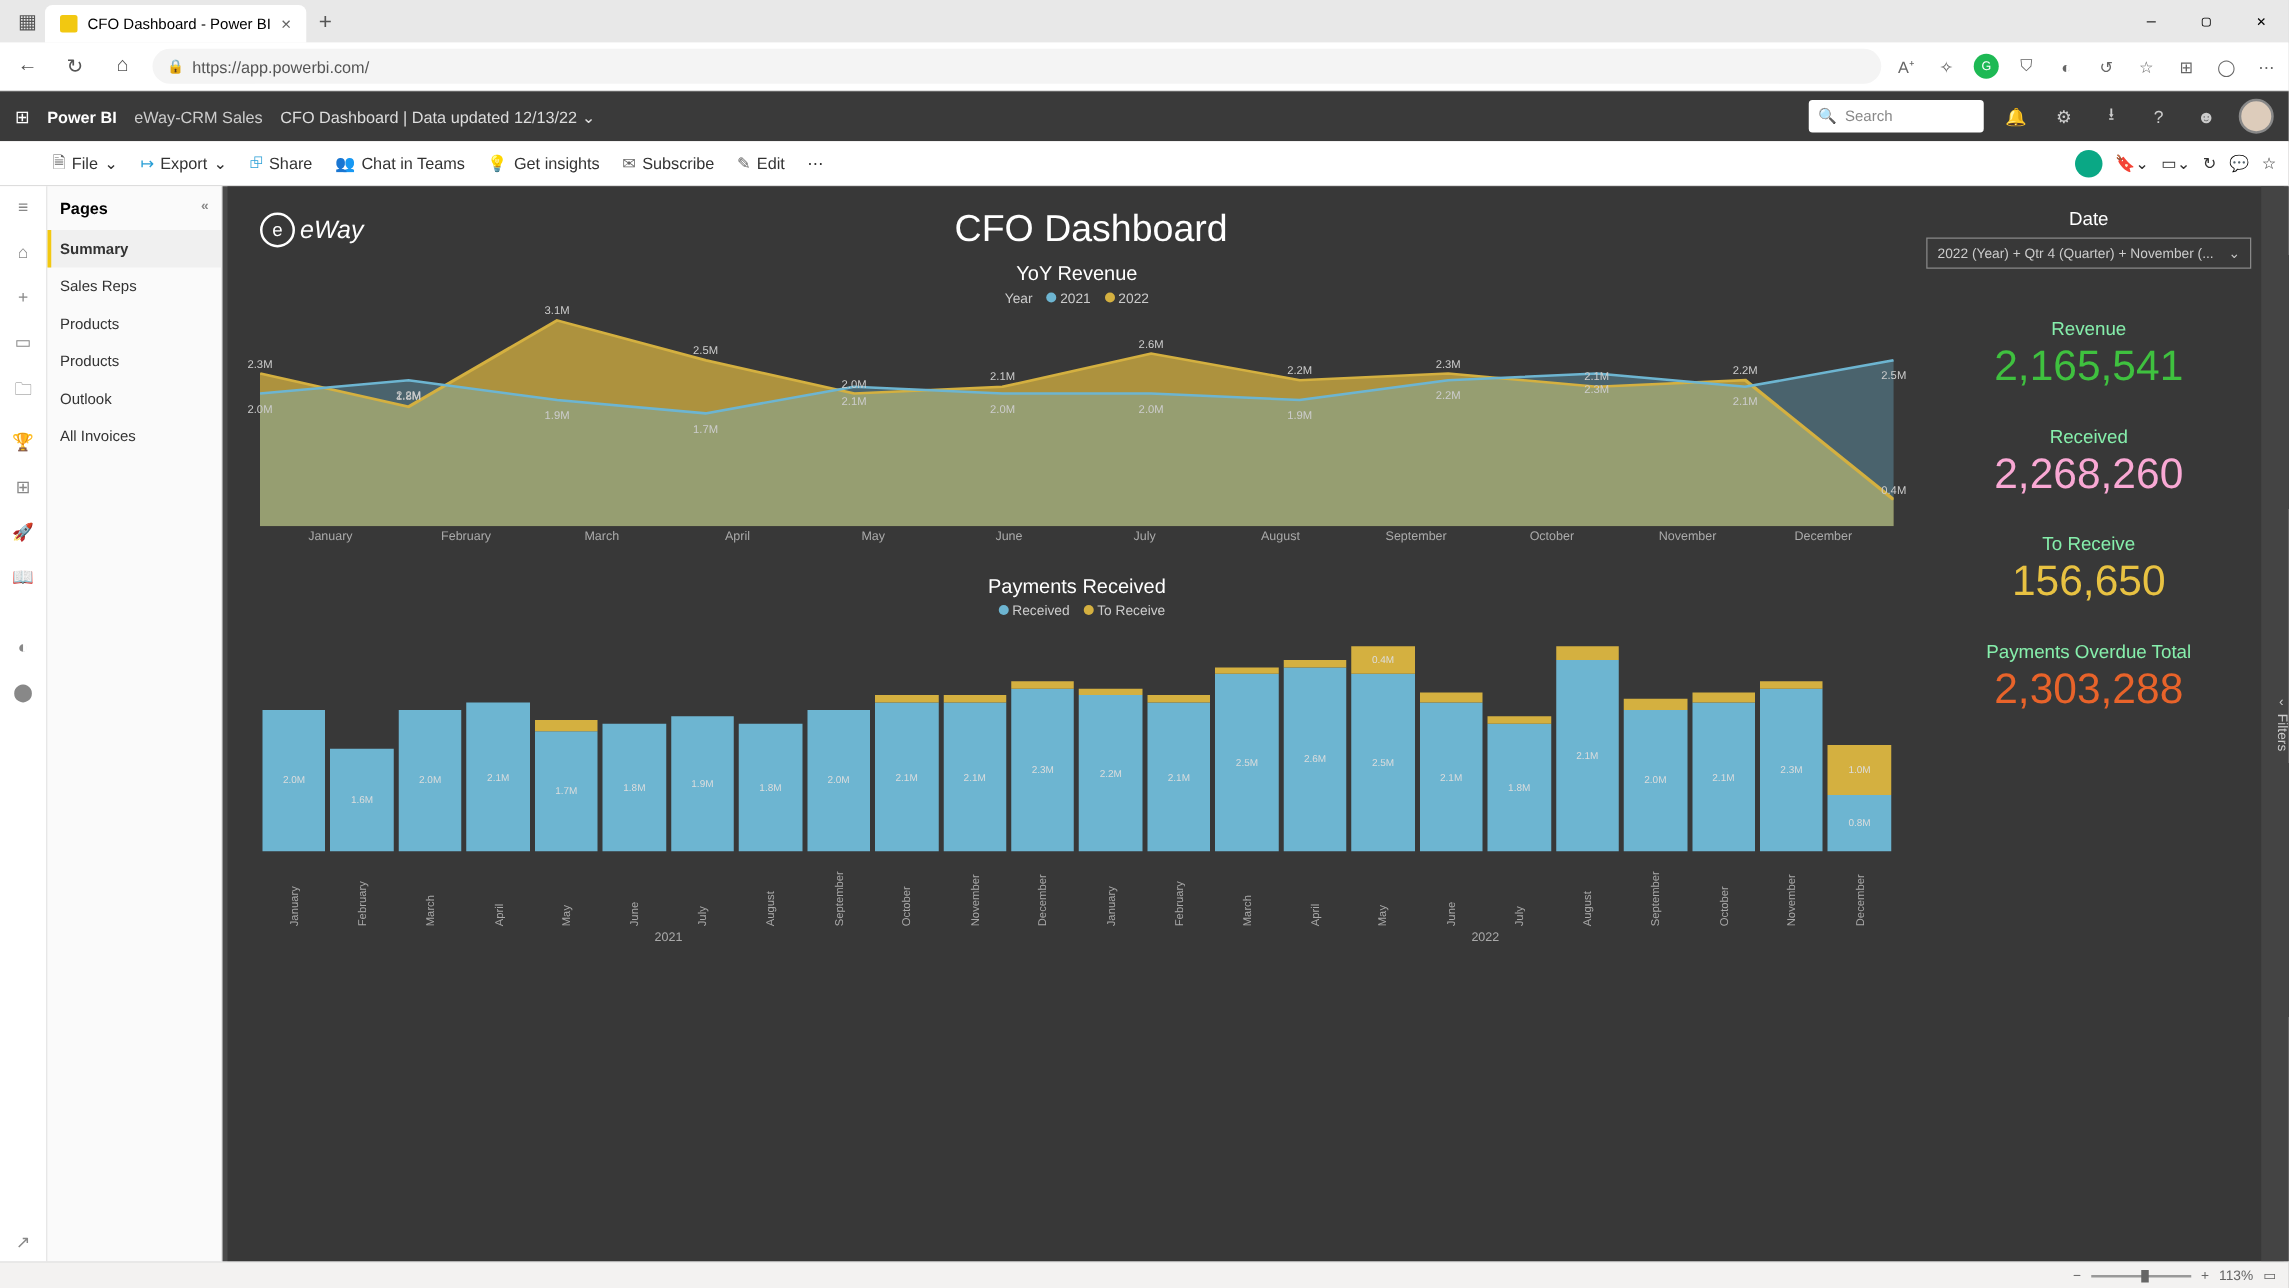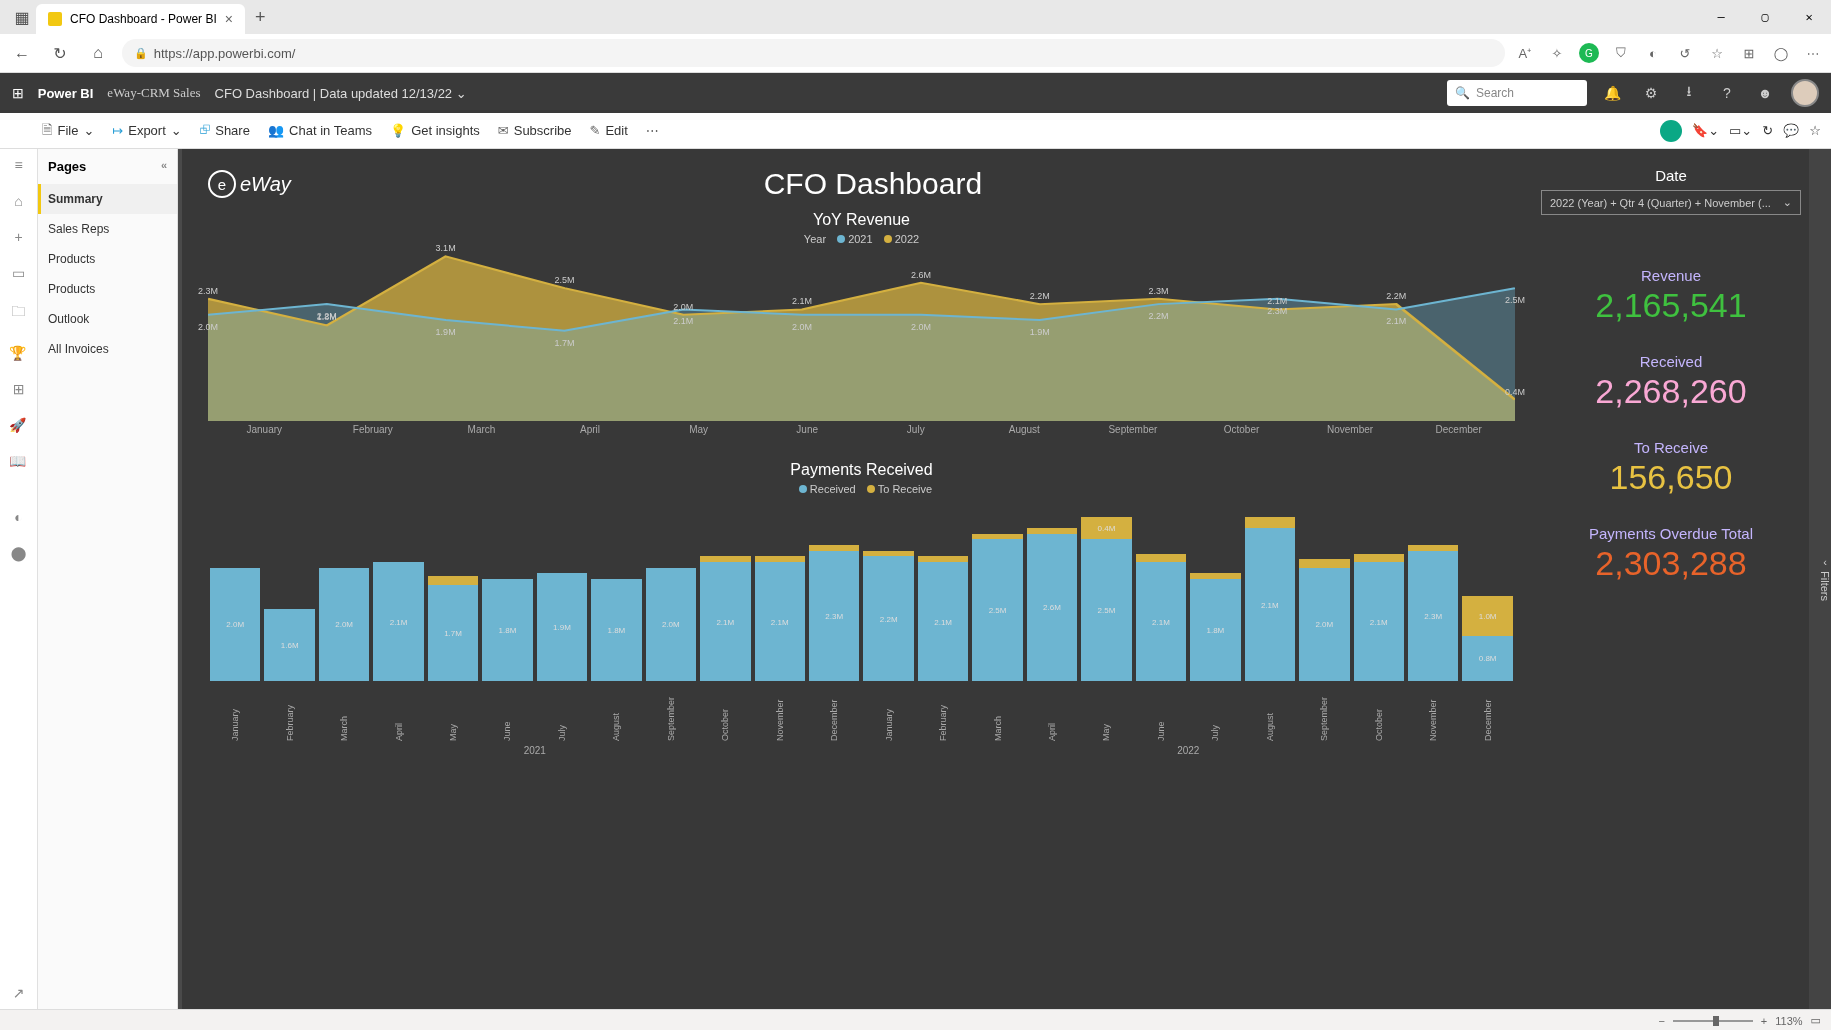--- a/index.html
+++ b/index.html
@@ -20,21 +20,21 @@
 .url-box { flex: 1; display: flex; align-items: center; gap: 6px; background: #f4f4f4; border-radius: 14px; height: 28px; padding: 0 12px; font-size: 13px; color: #555; }
 .lock-icon { font-size: 11px; }
 .addr-icons { display: flex; gap: 12px; align-items: center; }
 .addr-icon { width: 20px; height: 20px; display: flex; align-items: center; justify-content: center; color: #666; cursor: pointer; }
 .addr-icon.green { background: #1DB954; color: #fff; border-radius: 50%; font-size: 10px; }
 
 
 .app-header { background: #3a3a3a; color: #fff; height: 40px; display: flex; align-items: center; padding: 0 12px; gap: 14px; font-size: 13px; }
 .app-grid { font-size: 14px; }
 .app-name { font-weight: 600; }
-.workspace { color: #ccc; font-family: Liberation Serif, serif; }
+.workspace { color: #ccc; }
 .app-center { flex: 1; text-align: left; color: #ddd; }
 .search-box { background: #fff; border-radius: 3px; width: 140px; height: 26px; display: flex; align-items: center; gap: 6px; padding: 0 8px; color: #888; font-size: 12px; }
 .hdr-icon { color: #ccc; cursor: pointer; font-size: 14px; width: 24px; text-align: center; }
 .avatar { width: 28px; height: 28px; background: #dcb; border-radius: 50%; border: 2px solid #888; }
 
 
 .ribbon { background: #fff; height: 36px; border-bottom: 1px solid #ddd; display: flex; align-items: center; padding: 0 10px 0 42px; gap: 18px; font-size: 13px; }
 .ribbon-item { display: flex; align-items: center; gap: 5px; color: #333; cursor: pointer; }
 .ribbon-item .ico { color: #666; font-size: 13px; }
 .ribbon-right { margin-left: auto; display: flex; gap: 10px; align-items: center; }
@@ -85,23 +85,23 @@
 .bar-rec { background: #6db5d1; width: 100%; position: relative; }
 .bar-tor { background: #d4b040; width: 100%; position: relative; }
 .bar-lbl { font-size: 8px; color: #ddd; position: absolute; left: 50%; top: 50%; transform: translate(-50%,-50%); }
 .bar-lbl-top { font-size: 8px; color: #ddd; position: absolute; left: 50%; transform: translate(-50%,-50%); }
 .bar-x { writing-mode: vertical-rl; transform: rotate(180deg); font-size: 9px; color: #aaa; margin-top: 4px; height: 56px; }
 .year-labels { display: flex; font-size: 10px; color: #aaa; margin-top: 4px; }
 .year-labels span { flex: 1; text-align: center; }
 
 
 .kpi-section-title { font-size: 15px; text-align: center; margin-bottom: 6px; }
-.date-dropdown { border: 1px solid #888; padding: 5px 8px; font-size: 11px; color: #ccc; display: flex; justify-content: space-between; align-items: center; cursor: pointer; margin-bottom: 52px; }
+.date-dropdown { border: 1px solid #888; padding: 5px 8px; font-size: 11px; color: #ccc; display: flex; justify-content: space-between; align-items: center; cursor: pointer; margin-bottom: 40px; }
 .kpi { text-align: center; margin-bottom: 28px; }
-.kpi-label { font-size: 15px; color: #c4b5fd; margin-bottom: 2px; }
+.kpi-label { font-size: 15px; color: #86efac; margin-bottom: 2px; }
 .kpi-val { font-size: 34px; font-weight: 400; }
 .kpi-green { color: #3fc13f; }
 .kpi-blue { color: #f9a8d4; }
 .kpi-yellow { color: #e8c242; }
 .kpi-orange { color: #e8632a; }
 
 
 .status-bar { height: 22px; background: #f3f2f1; border-top: 1px solid #ddd; display: flex; align-items: center; justify-content: space-between; padding: 0 10px; font-size: 11px; color: #666; }
 .zoom-ctrl { display: flex; align-items: center; gap: 8px; }
 .zoom-slider { width: 80px; height: 2px; background: #999; position: relative; }
@@ -292,21 +292,21 @@
           <div class="bar-chart" id="bar-chart">
               <div class="bar-col">
                 <div class="bar-stack">
                   <div class="bar-rec" style="height:113.33333333333333px">
                     <span class="bar-lbl">2.0M</span>
                   </div>
                 </div>
               </div>
               <div class="bar-col">
                 <div class="bar-stack">
-                  <div class="bar-rec" style="height:72px">
+                  <div class="bar-rec" style="height:82px">
                     <span class="bar-lbl">1.6M</span>
                   </div>
                 </div>
               </div>
               <div class="bar-col">
                 <div class="bar-stack">
                   <div class="bar-rec" style="height:113.33333333333333px">
                     <span class="bar-lbl">2.0M</span>
                   </div>
                 </div>

